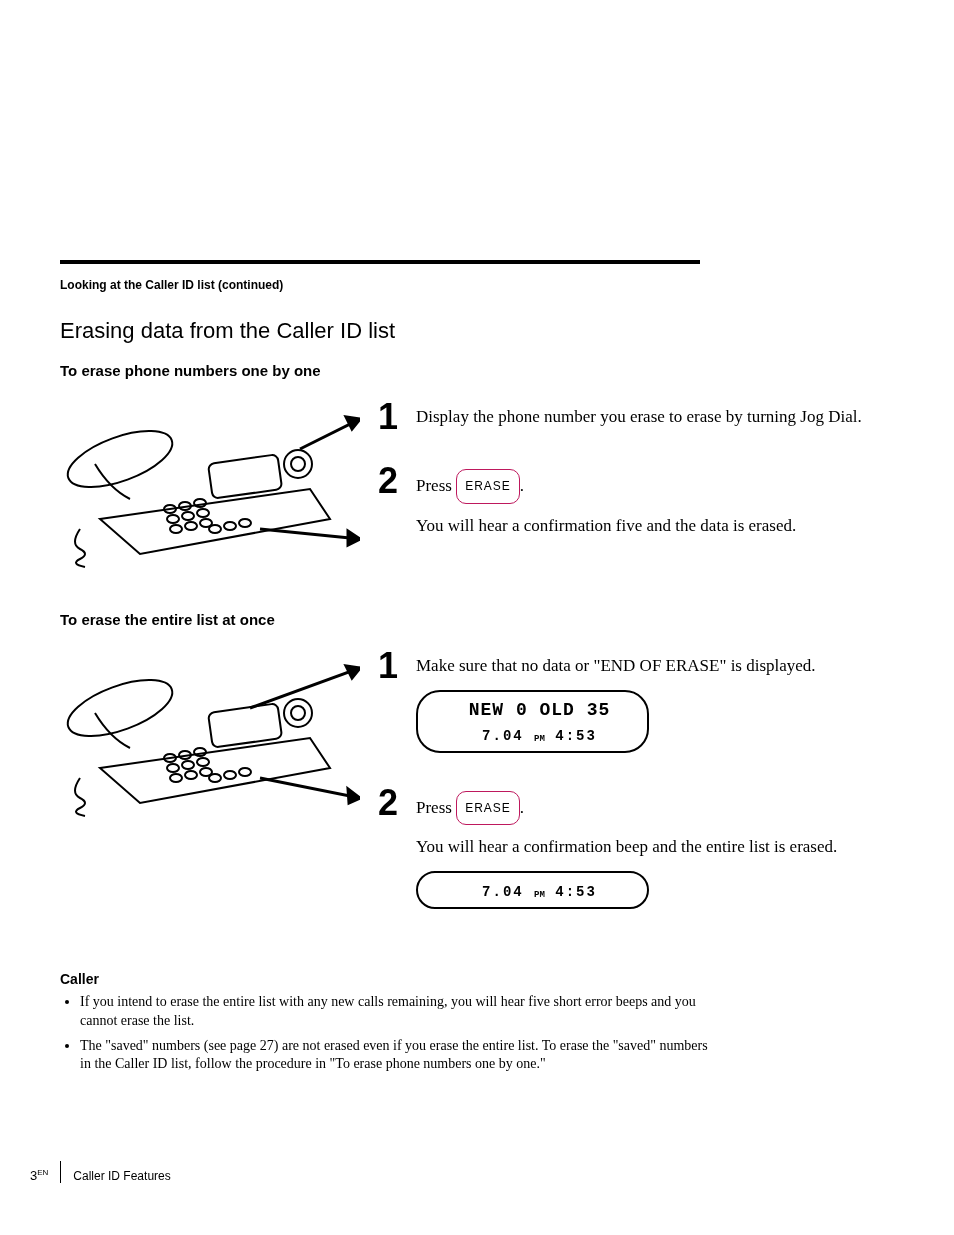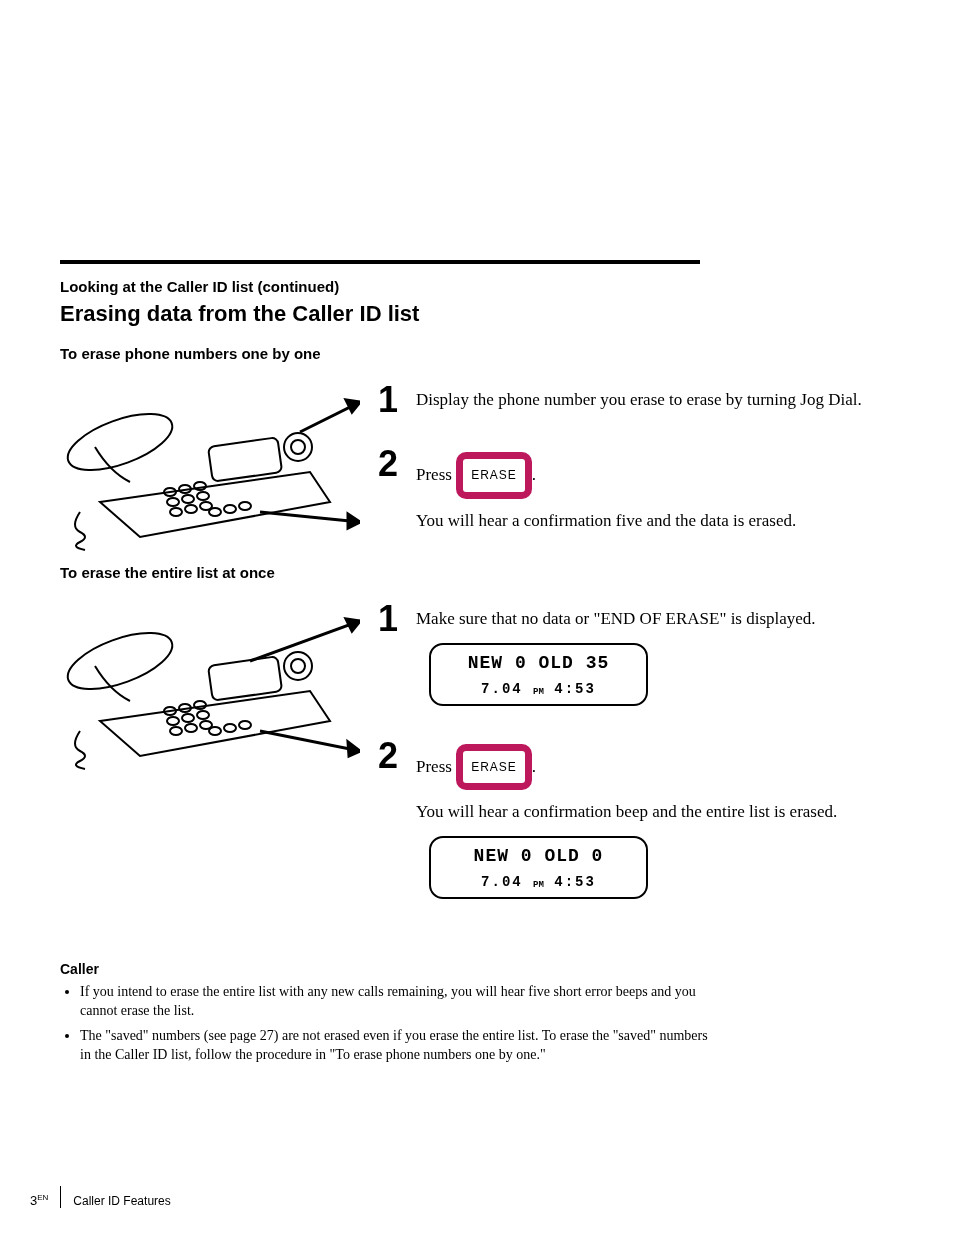--- a/index.html
+++ b/index.html
@@ -1,36 +1,36 @@
 <!DOCTYPE html>
 <html><head>
 <meta charset="utf-8">
 <style>
   html,body{margin:0;padding:0;background:#fff;color:#000;font-family:"Times New Roman",Times,serif;}
   .page{width:954px;height:1235px;position:relative;box-sizing:border-box;padding:60px 90px 40px 60px;}
   .hr-bar{height:4px;background:#000;width:640px;margin-top:200px;margin-bottom:14px;}
-  .breadcrumb{font-family:Arial,Helvetica,sans-serif;font-weight:bold;font-size:15px;margin-bottom:6px;}
-  .section-title{font-family:Arial,Helvetica,sans-serif;font-weight:bold;font-size:22px;margin-bottom:18px;}
+  .breadcrumb{font-family:Arial,Helvetica,sans-serif;font-weight:bold;font-size:12px;margin-bottom:26px;}
+  .section-title{font-family:Arial,Helvetica,sans-serif;font-weight:normal;font-size:22px;margin-bottom:18px;}
   .sub-title{font-family:Arial,Helvetica,sans-serif;font-weight:bold;font-size:15px;margin-bottom:10px;}
   .row{display:flex;align-items:flex-start;gap:18px;}
   .illus{width:300px;height:190px;flex:0 0 auto;}
   .steps{flex:1;padding-top:10px;}
   .step{display:flex;gap:14px;margin-bottom:28px;}
   .step-num{font-family:Arial,Helvetica,sans-serif;font-weight:bold;font-size:36px;line-height:1;min-width:24px;}
   .step-body{font-size:17px;line-height:1.4;padding-top:6px;}
   .step-body .after{display:block;margin-top:10px;}
-  .btn-cap{display:inline-block;border:7px solid #be185d;border-radius:10px;padding:8px 8px;font-family:Arial,Helvetica,sans-serif;font-size:12px;letter-spacing:1px;vertical-align:1px;}
-  .lcd{border:2px solid #000;border-radius:14px;width:195px;margin:12px 0 4px 13px;padding:6px 10px 4px 10px;font-family:"Courier New",monospace;font-weight:bold;letter-spacing:1px;}
+  .btn-cap{display:inline-block;border:1px solid #be185d;border-radius:10px;padding:8px 8px;font-family:Arial,Helvetica,sans-serif;font-size:12px;letter-spacing:1px;vertical-align:1px;}
+  .lcd{border:2px solid #000;border-radius:24px;width:195px;margin:12px 0 4px 0;padding:6px 10px 4px 24px;font-family:"Courier New",monospace;font-weight:bold;letter-spacing:1px;}
   .lcd .line1{font-size:18px;text-align:center;}
   .lcd .line2{font-size:14px;text-align:center;letter-spacing:2px;margin-top:4px;}
   .lcd .pm{font-size:9px;vertical-align:-1px;letter-spacing:0;}
   .notes-h{font-family:Arial,Helvetica,sans-serif;font-weight:bold;font-size:14px;margin-top:30px;margin-bottom:6px;}
   ul.notes{margin:0;padding-left:20px;font-size:14px;line-height:1.35;max-width:640px;}
   ul.notes li{margin-bottom:6px;}
-  .footer{position:absolute;bottom:27px;left:30px;font-family:Arial,Helvetica,sans-serif;font-size:12px;display:flex;align-items:flex-end;gap:8px;}
+  .footer{position:absolute;bottom:52px;left:30px;font-family:Arial,Helvetica,sans-serif;font-size:12px;display:flex;align-items:flex-end;gap:8px;}
   .footer .pn{font-size:13px;}
   .footer .sup{font-size:8px;vertical-align:super;}
   .footer .sep{border-left:1px solid #000;height:22px;margin:0 4px;}
   
   .phone-svg{width:100%;height:100%;}
 </style>
 </head>
 <body>
 
 <div class="page">
@@ -86,21 +86,21 @@
         <div class="step-num">2</div>
         <div class="step-body">
           <span>Press</span>
           <span class="btn-cap">ERASE</span><span>.</span>
           <span class="after">You will hear a confirmation five and the data is erased.</span>
         </div>
       </div>
     </div>
   </div>
 
-  <div class="sub-title" style="margin-top:2px;">To erase the entire list at once</div>
+  <div class="sub-title" style="margin-top:32px;">To erase the entire list at once</div>
   <div class="row">
     <div class="illus">
       <svg class="phone-svg" viewBox="0 0 300 190">
         <g fill="none" stroke="#000" stroke-width="2">
           <path d="M40 130 L250 100 L270 130 L80 165 Z"></path>
           <ellipse cx="60" cy="70" rx="55" ry="22" transform="rotate(-20 60 70)"></ellipse>
           <path d="M35 75 Q50 100 70 110"></path>
           <rect x="150" y="70" width="70" height="35" rx="6" transform="rotate(-8 185 87)"></rect>
           <circle cx="238" cy="75" r="14"></circle>
           <circle cx="238" cy="75" r="7"></circle>
@@ -143,21 +143,20 @@
           </div>
         </div>
       </div>
       <div class="step">
         <div class="step-num">2</div>
         <div class="step-body">
           <span>Press</span>
           <span class="btn-cap">ERASE</span><span>.</span>
           <span class="after">You will hear a confirmation beep and the entire list is erased.</span>
           <div class="lcd">
-            <div class="line1">NEW 0  OLD 0</div>
             <div class="line2">
               <span>7.04</span>
               <span class="pm">PM</span>
               <span>4:53</span>
             </div>
           </div>
         </div>
       </div>
     </div>
   </div>

